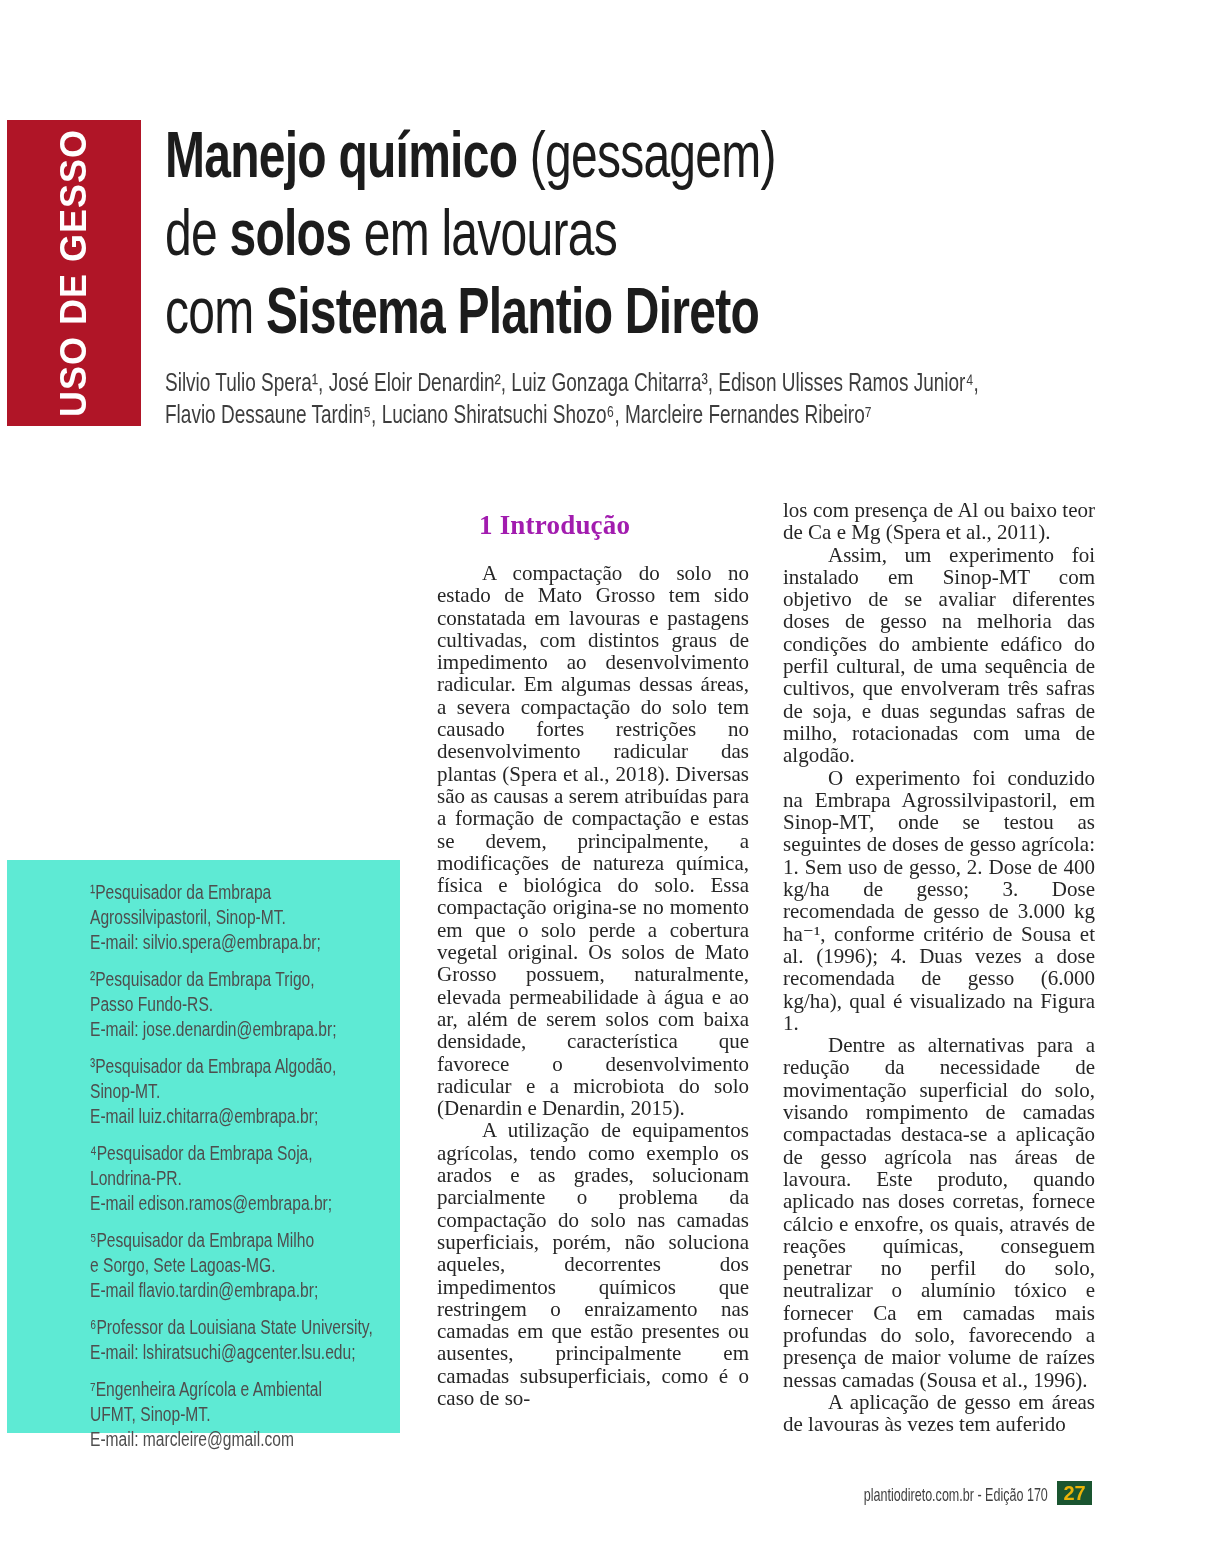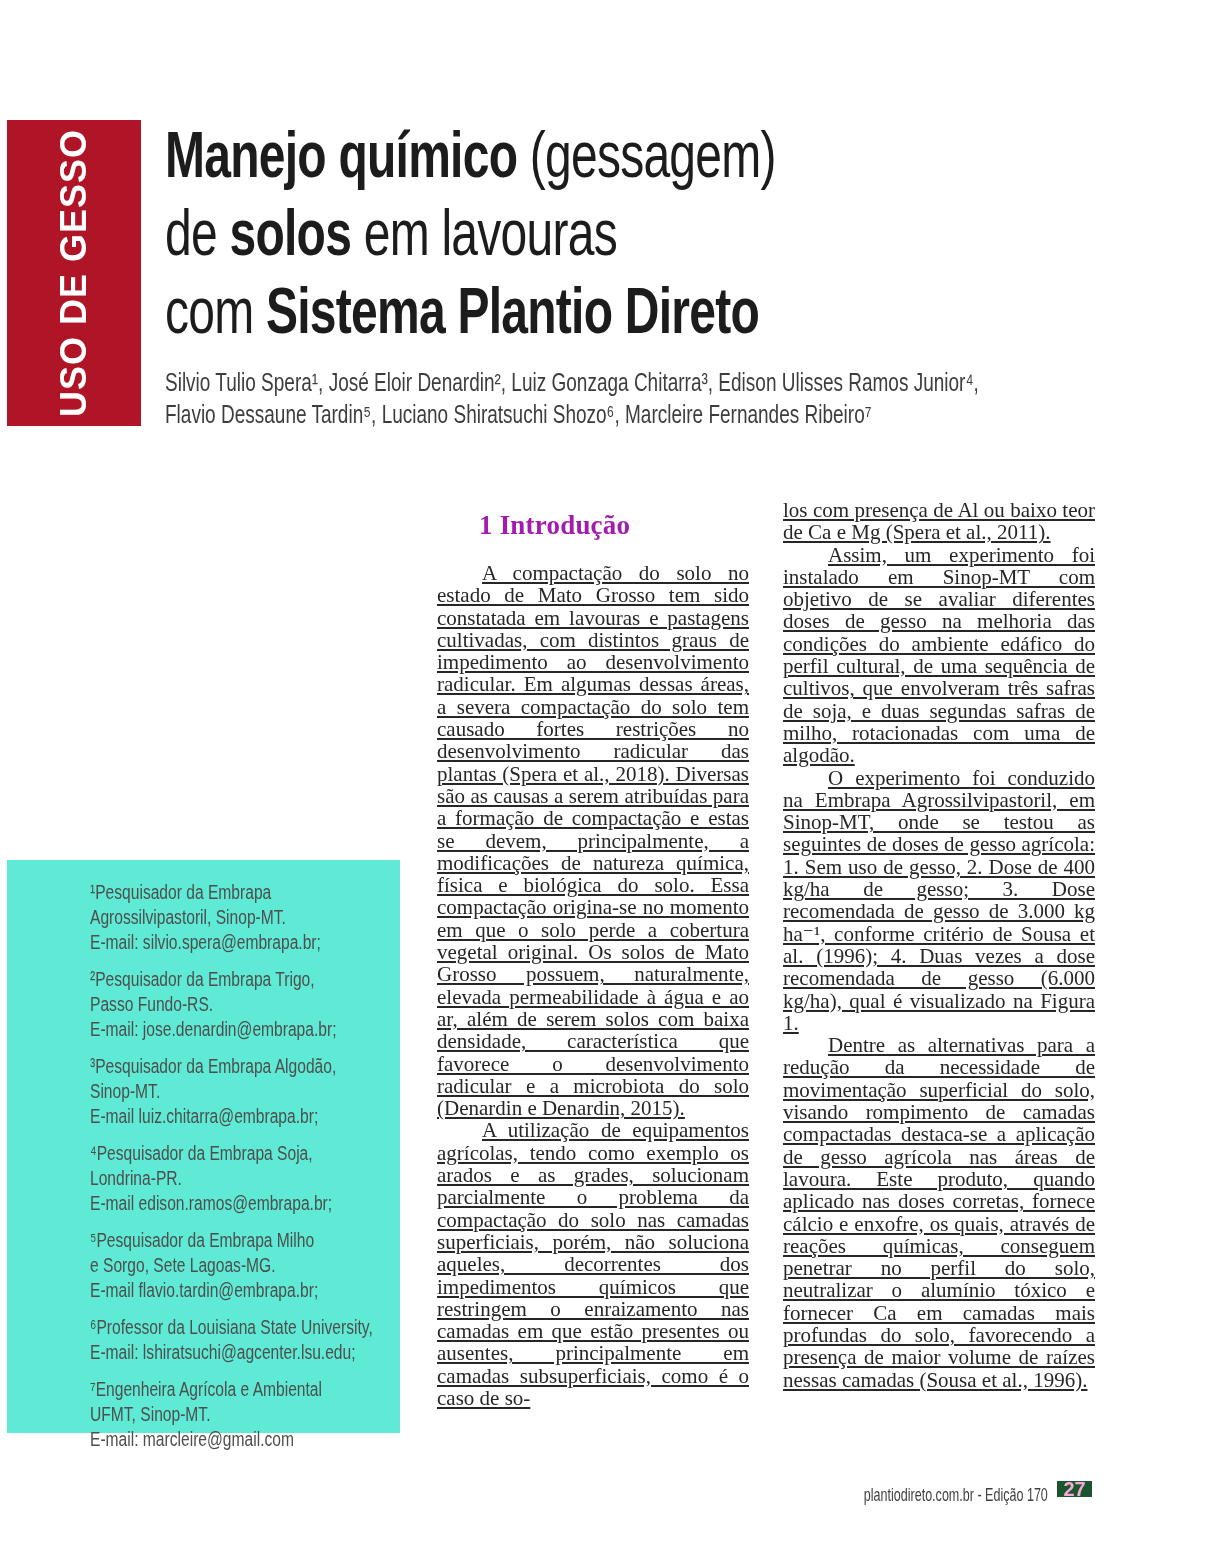--- a/index.html
+++ b/index.html
@@ -31,29 +31,29 @@
   .note{margin:0 0 12px 0;white-space:pre-line;}
 
   
   .col{position:absolute;width:312px;text-align:justify;
        font-family:"Liberation Serif","DejaVu Serif",serif;
        font-size:21px;line-height:22.3px;color:#262626;hyphens:auto;}
   .col1{left:437px;top:505px;}
   .col2{left:783px;top:499px;}
   .section-heading{margin:4px 0 21px 42px;font-size:27px;line-height:32px;font-weight:700;
        color:#a21caf;text-align:left;letter-spacing:0.2px;}
-  .col p{margin:0;text-indent:45px;text-decoration:underline;}
+  .col p{margin:0;text-indent:45px;}
   .col p.cont{text-indent:0;}
 
   
   .footer-text{position:absolute;right:163px;top:1484px;
                transform:scaleX(0.66);transform-origin:right top;
                font-size:19px;color:#3f3f3f;white-space:nowrap;}
-  .pagenum{position:absolute;left:1057px;top:1481px;width:35px;height:16px;background:#1a5530;
-           color:#f9a8d4;font-weight:700;font-size:20px;
+  .pagenum{position:absolute;left:1057px;top:1481px;width:35px;height:24px;background:#1a5530;
+           color:#eab308;font-weight:700;font-size:20px;
            display:flex;align-items:center;justify-content:center;}
 </style>
 </head>
 <body>
 
 <div class="page">
 
   <div class="banner">
     <span class="banner-label">USO DE GESSO</span>
   </div>
@@ -96,18 +96,19 @@
     <h2 class="section-heading">1 Introdução</h2>
     <p>A compactação do solo no estado de Mato Grosso tem sido constatada em lavouras e pastagens cultivadas, com distintos graus de impedimento ao desenvolvimento radicular. Em algumas dessas áreas, a severa compactação do solo tem causado fortes restrições no desenvolvimento radicular das plantas (Spera et al., 2018). Diversas são as causas a serem atribuídas para a formação de compactação e estas se devem, principalmente, a modificações de natureza química, física e biológica do solo. Essa compactação origina-se no momento em que o solo perde a cobertura vegetal original. Os solos de Mato Grosso possuem, naturalmente, elevada permeabilidade à água e ao ar, além de serem solos com baixa densidade, característica que favorece o desenvolvimento radicular e a microbiota do solo (Denardin e Denardin, 2015).</p>
     <p>A utilização de equipamentos agrícolas, tendo como exemplo os arados e as grades, solucionam parcialmente o problema da compactação do solo nas camadas superficiais, porém, não soluciona aqueles, decorrentes dos impedimentos químicos que restringem o enraizamento nas camadas em que estão presentes ou ausentes, principalmente em camadas subsuperficiais, como é o caso de so-</p>
   </section>
 
   <section class="col col2">
     <p class="cont">los com presença de Al ou baixo teor de Ca e Mg (Spera et al., 2011).</p>
     <p>Assim, um experimento foi instalado em Sinop-MT com objetivo de se avaliar diferentes doses de gesso na melhoria das condições do ambiente edáfico do perfil cultural, de uma sequência de cultivos, que envolveram três safras de soja, e duas segundas safras de milho, rotacionadas com uma de algodão.</p>
     <p>O experimento foi conduzido na Embrapa Agrossilvipastoril, em Sinop-MT, onde se testou as seguintes de doses de gesso agrícola: 1. Sem uso de gesso, 2. Dose de 400 kg/ha de gesso; 3. Dose recomendada de gesso de 3.000 kg ha⁻¹, conforme critério de Sousa et al. (1996); 4. Duas vezes a dose recomendada de gesso (6.000 kg/ha), qual é visualizado na Figura 1.</p>
     <p>Dentre as alternativas para a redução da necessidade de movimentação superficial do solo, visando rompimento de camadas compactadas destaca-se a aplicação de gesso agrícola nas áreas de lavoura. Este produto, quando aplicado nas doses corretas, fornece cálcio e enxofre, os quais, através de reações químicas, conseguem penetrar no perfil do solo, neutralizar o alumínio tóxico e fornecer Ca em camadas mais profundas do solo, favorecendo a presença de maior volume de raízes nessas camadas (Sousa et al., 1996).</p>
+    <p>A aplicação de gesso em áreas de lavouras às vezes tem auferido</p>
   </section>
 
   <div class="footer-text">plantiodireto.com.br - Edição 170</div>
   <div class="pagenum">27</div>
 
 </div>
 
 </body></html>

